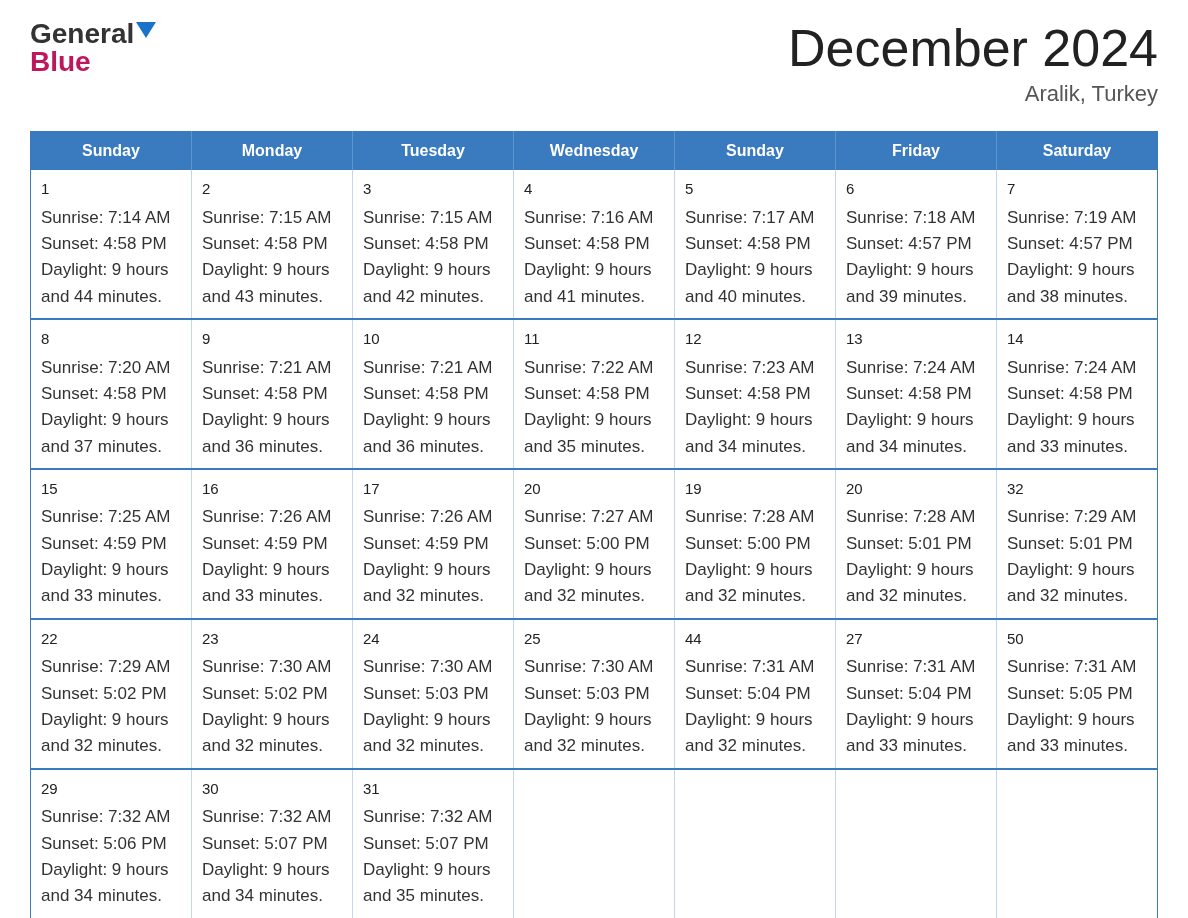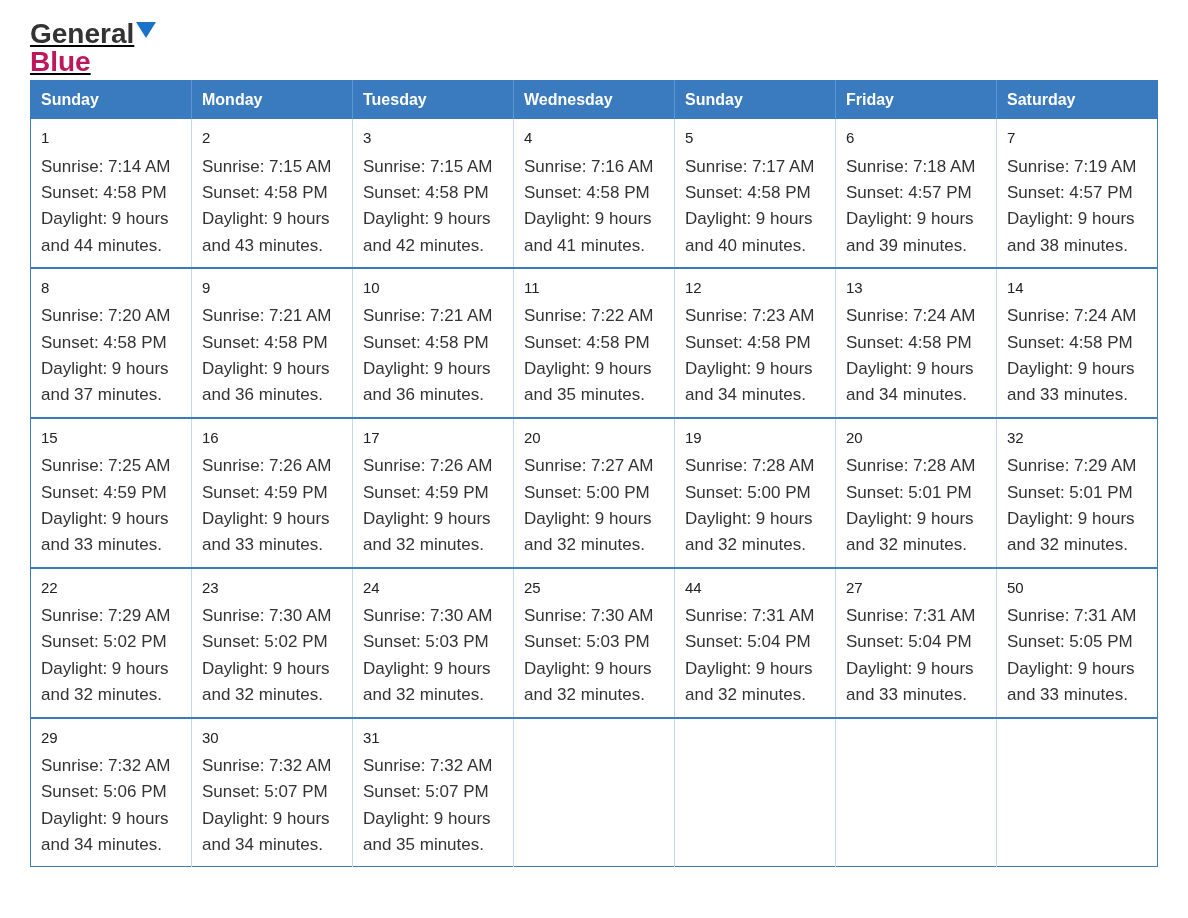--- a/index.html
+++ b/index.html
@@ -7,22 +7,21 @@
       font-family: Arial, sans-serif;
       background: #fff;
       padding: 20px 30px;
       width: 1188px;
       min-height: 918px;
     }
     .header {
       display: flex;
       justify-content: space-between;
       align-items: flex-start;
-      margin-bottom: 4px;
-      text-decoration: underline;
+      margin-bottom: 24px;
     }
     .logo {
       display: flex;
       flex-direction: column;
       align-items: flex-start;
     }
     .logo-general {
       font-size: 28px;
       font-weight: bold;
       color: #333;
@@ -69,21 +68,21 @@
       width: 100%;
       border-collapse: collapse;
       border: 1px solid #3a7abf;
     }
     .calendar thead tr th {
       background-color: #3a7abf;
       color: #fff;
       font-size: 16px;
       font-weight: 600;
       padding: 10px 10px;
-      text-align: left;
+      text-align: center;
       border-right: 1px solid #5a96d0;
     }
     .calendar thead tr th:last-child {
       border-right: none;
       margin-top: 32px;
     }
     .calendar tbody tr td {
       vertical-align: top;
       padding: 8px 10px;
       border-right: 1px solid #c0d8ef;
@@ -115,20 +114,24 @@
 </head>
 <body>
 
 <div class="header">
   <div class="logo">
     <div class="logo-row">
       <span class="logo-general">General</span>
       <span class="logo-triangle"></span>
     </div>
     <span class="logo-blue">Blue</span>
+  </div>
+  <div class="title-block">
+    <h1>December 2024</h1>
+    <h2>Aralik, Turkey</h2>
   </div>
 </div>
 
 <table class="calendar">
   <thead>
     <tr>
       <th>Sunday</th>
       <th>Monday</th>
       <th>Tuesday</th>
       <th>Wednesday</th>

